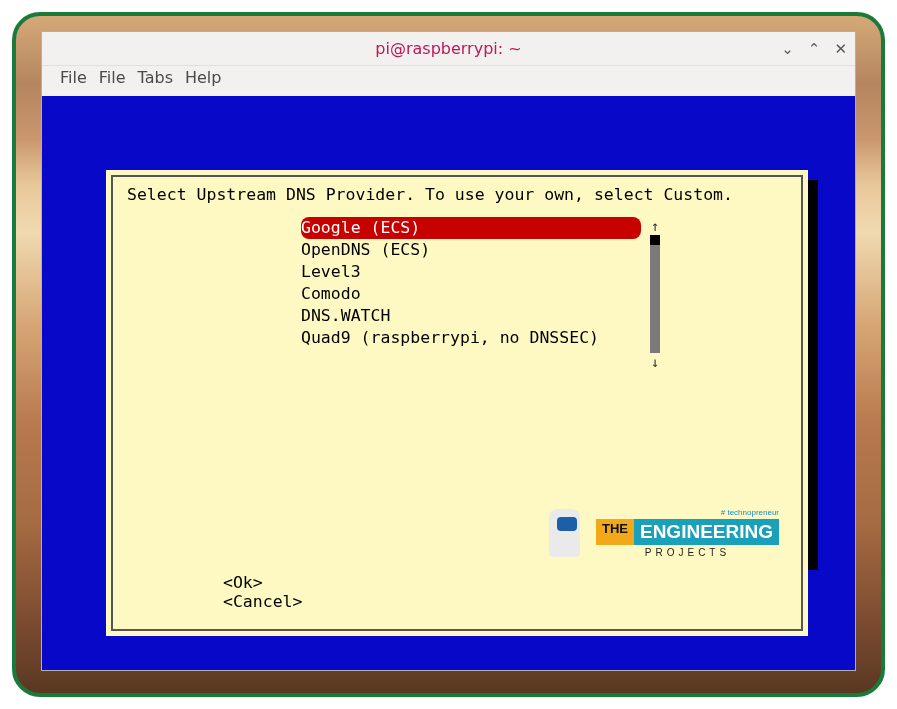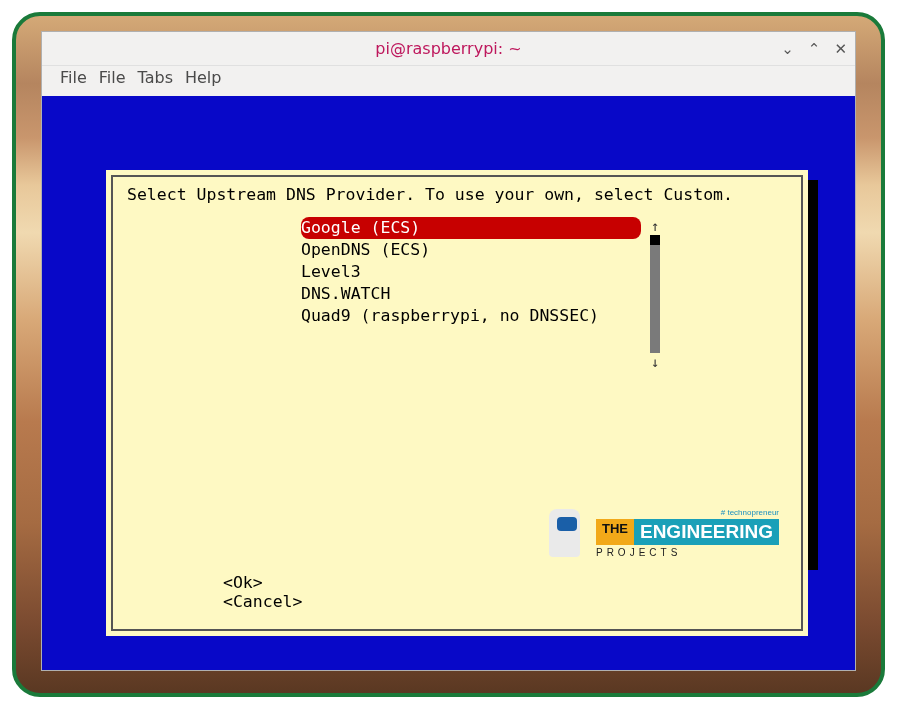--- a/index.html
+++ b/index.html
@@ -179,21 +179,21 @@
     padding: 2px 6px;
   }
   .wm-eng {
     background: #1aa0b8; color: #fff;
     font-weight: bold; font-size: 19px;
     padding: 2px 6px;
   }
   .wm-proj {
     font-size: 10px; color: #222;
     letter-spacing: 4px;
-    text-align: left;
+    text-align: center;
     margin-top: 2px;
   }
 </style>
 </head>
 <body>
 
 <div class="outer-frame">
   <div class="window">
 
     <div class="titlebar">
@@ -216,20 +216,21 @@
       <div class="dialog-shadow"></div>
       <div class="dialog">
         <div class="dialog-inner">
 
           <div class="dialog-prompt">Select Upstream DNS Provider. To use your own, select Custom.</div>
 
           <div class="options">
             <div class="option-row selected"><span>Google (ECS)</span></div>
             <div class="option-row"><span>OpenDNS (ECS)</span></div>
             <div class="option-row"><span>Level3</span></div>
+            <div class="option-row"><span>Comodo</span></div>
             <div class="option-row"><span>DNS.WATCH</span></div>
             <div class="option-row"><span>Quad9 (raspberrypi, no DNSSEC)</span></div>
           </div>
 
           <div class="scroll-area">
             <div class="scroll-arrow">↑</div>
             <div class="scroll-track">
               <div class="scroll-thumb"></div>
             </div>
             <div class="scroll-arrow">↓</div>

